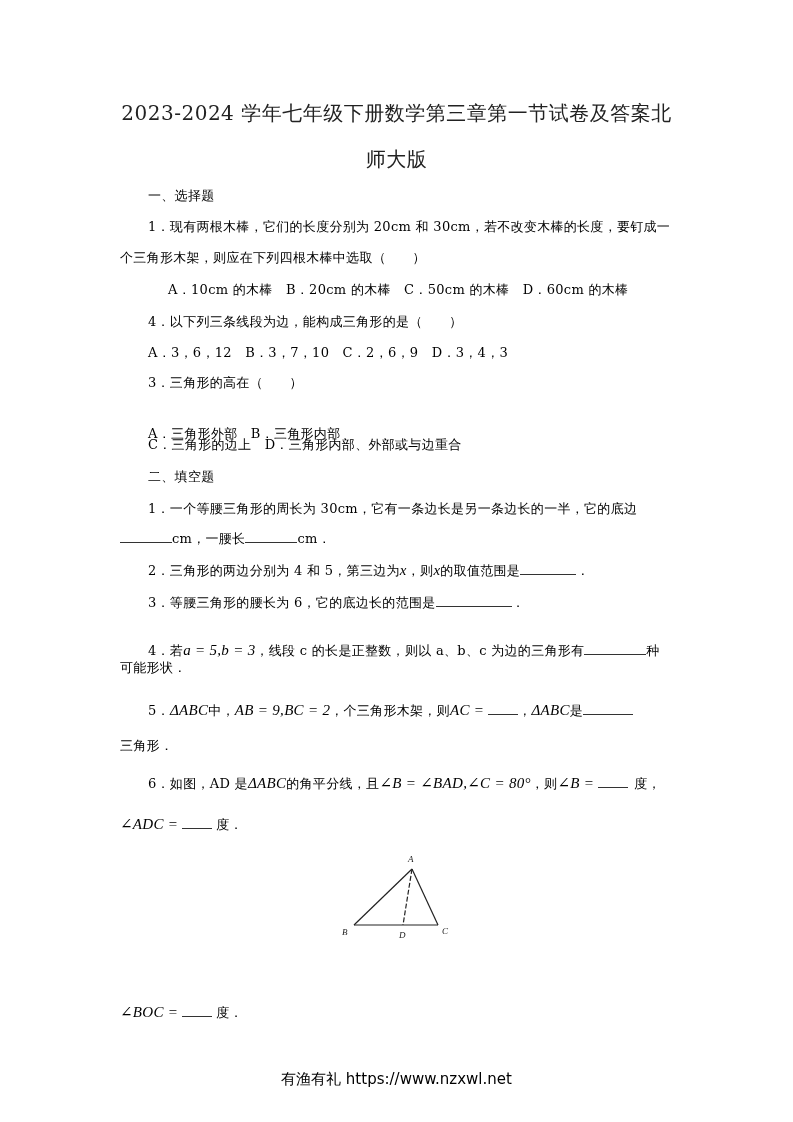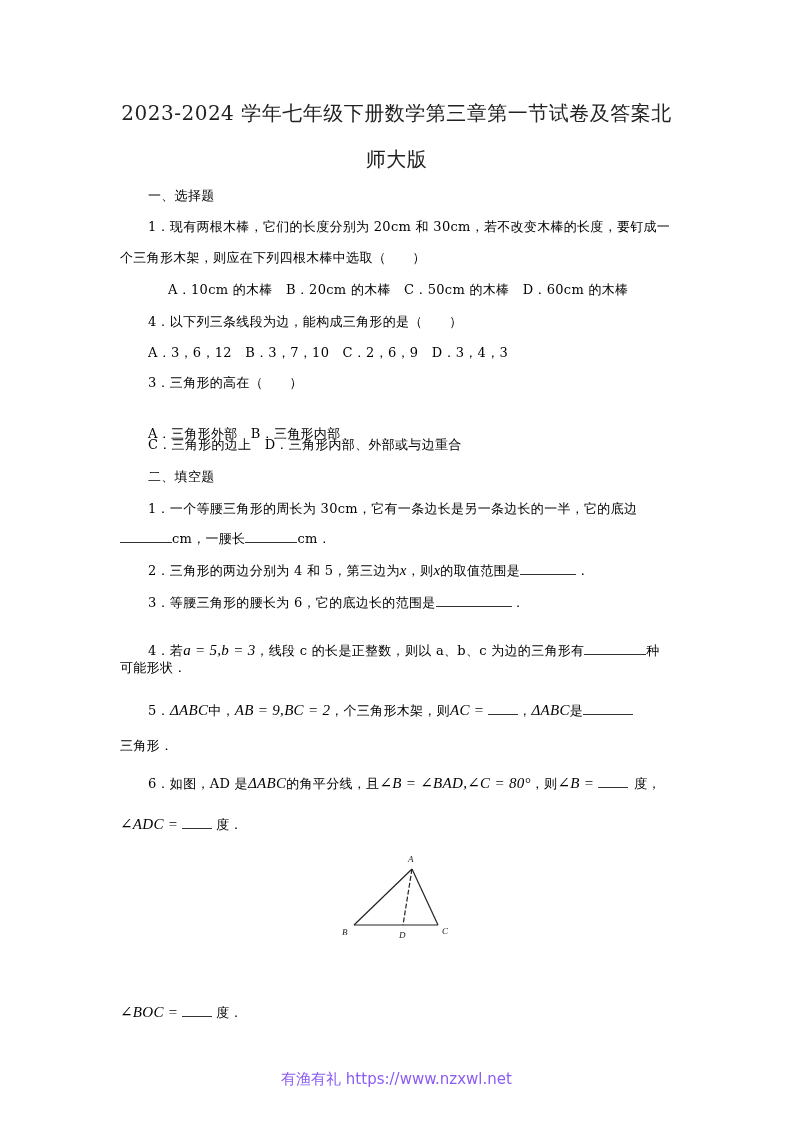--- a/index.html
+++ b/index.html
@@ -9,21 +9,21 @@
   .title { position: absolute; left: 100px; width: 593px; text-align: center;
            font-size: 20px; letter-spacing: 0.5px; color: #222; }
   .line { position: absolute; left: 120px; width: 560px; font-size: 13px;
           white-space: nowrap; color: #000000; letter-spacing: 0.3px; }
   .ind { left: 148px; }
   .blank { display: inline-block; border-bottom: 1px solid #333; height: 12px;
            vertical-align: baseline; }
   .math { font-family: "Liberation Serif", "DejaVu Serif", serif; font-style: italic; font-size: 15px; }
   .figure { position: absolute; left: 336px; top: 850px; width: 120px; height: 90px; }
   .footer { position: absolute; top: 1070px; left: 0; width: 793px; text-align: center;
-            font-family: "DejaVu Sans", "Liberation Sans", sans-serif; font-size: 15px; color: #8b5cf6; }
+            font-family: "DejaVu Sans", "Liberation Sans", sans-serif; font-size: 15px; color: #000000; }
 </style>
 </head>
 <body>
 
 <div class="page">
 
   <div class="title" style="top:100px;">2023-2024 学年七年级下册数学第三章第一节试卷及答案北</div>
   <div class="title" style="top:146px;">师大版</div>
 
   <div class="line ind" style="top:187px;">一、选择题</div>

